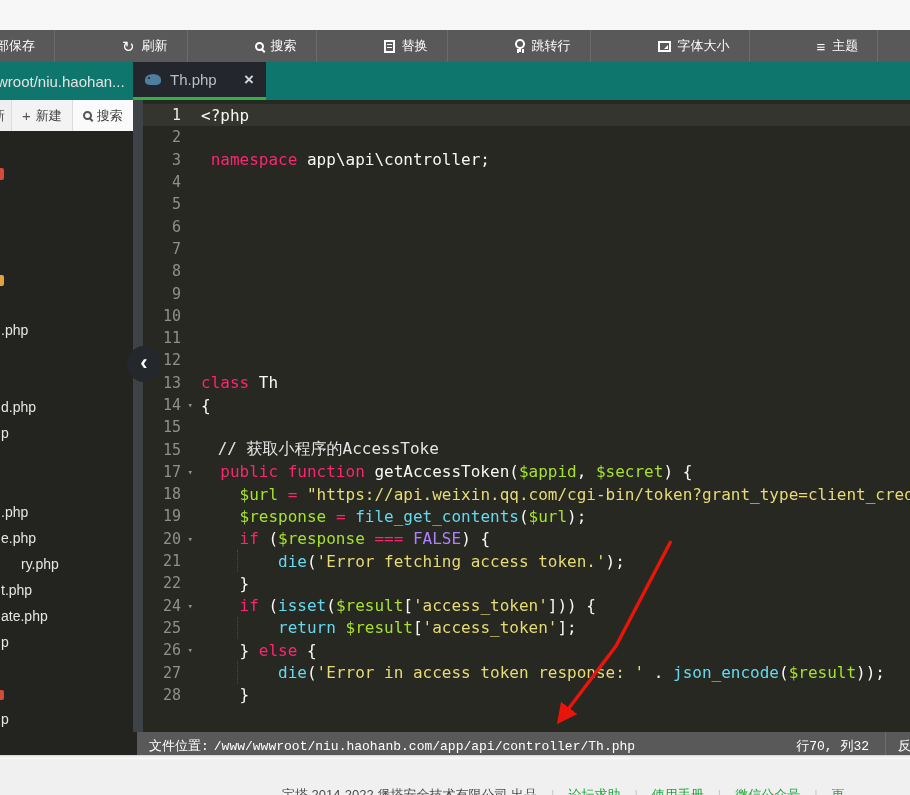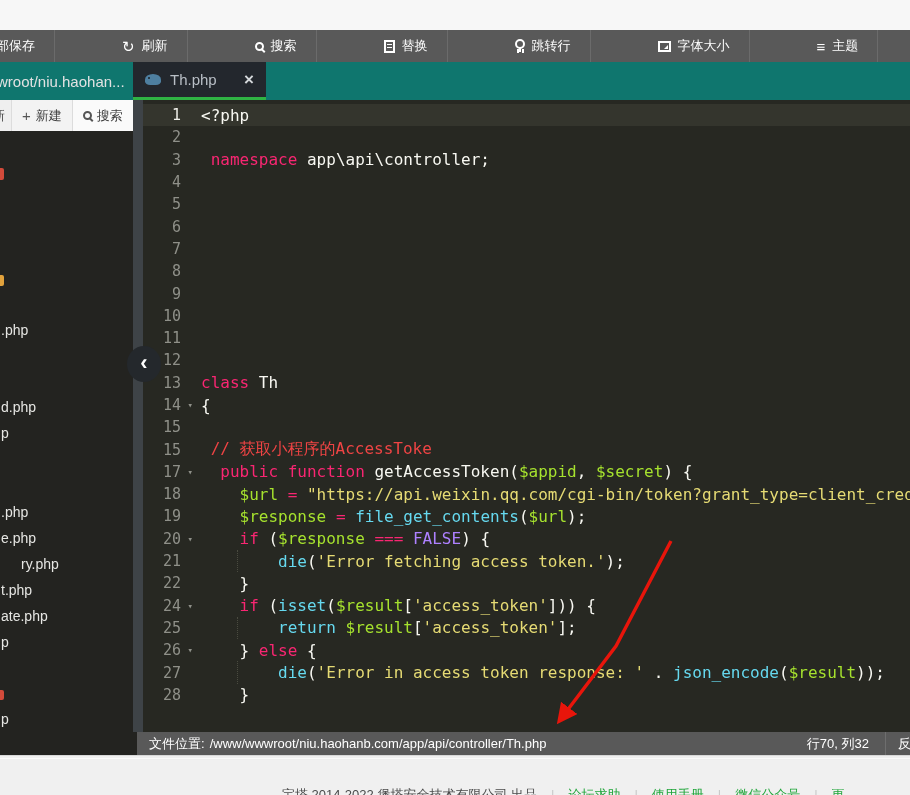--- a/index.html
+++ b/index.html
@@ -73,25 +73,25 @@
             overflow:hidden; font-family:"DejaVu Sans Mono", monospace; font-size:16px; padding-top:4px; }
   .row { position:relative; height:22.3px; display:flex; align-items:center; white-space:pre; }
   .row.active { background:#34352d; }
   .gut { position:relative; width:53px; flex:none; text-align:right; padding-right:15px;
          color:#8f9089; font-size:15px; }
   .row.active .gut { color:#eeeee8; }
   .fold { position:absolute; right:3px; top:4px; font-size:9px; color:#8f9089; }
   .codeline { padding-left:5px; color:#f8f8f2; }
   .guide { position:absolute; left:94px; top:0; height:100%; border-left:1px dotted #4a4b40; }
   .tp { color:#f8f8f2; } .tk { color:#f92672; } .tv { color:#a6e22e; } .ts { color:#e6db74; }
-  .tf { color:#66d9ef; } .tc { color:#ae81ff; } .tm { color:#ef4444; } .to { color:#f92672; }
+  .tf { color:#66d9ef; } .tc { color:#ae81ff; } .tm { color:#e5e5e5;margin-left:7px; } .to { color:#f92672; }
 
   
   .statusbar { position:absolute; left:137px; top:732px; width:773px; height:23px; background:#595959;
-               color:#fff; font-size:13px; display:flex; align-items:center; padding:0 0 0 12px; z-index:4; }
+               color:#fff; font-size:13px; display:flex; align-items:flex-end; padding:0 0 0 12px; z-index:4;font-family:Liberation Mono, monospace; }
   .sb-left { flex:1; white-space:nowrap; overflow:hidden; }
   .sb-path { margin-left:5px; }
   .sb-pos { white-space:nowrap; }
   .sb-div { width:1px; height:23px; background:#6e6e6e; margin:0 12px 0 16px; }
   .sb-partial { width:12px; overflow:hidden; white-space:nowrap; flex:none; }
 
   
   .side-extend { position:absolute; left:0; top:732px; width:137px; height:23px; background:#232320; }
 
   

